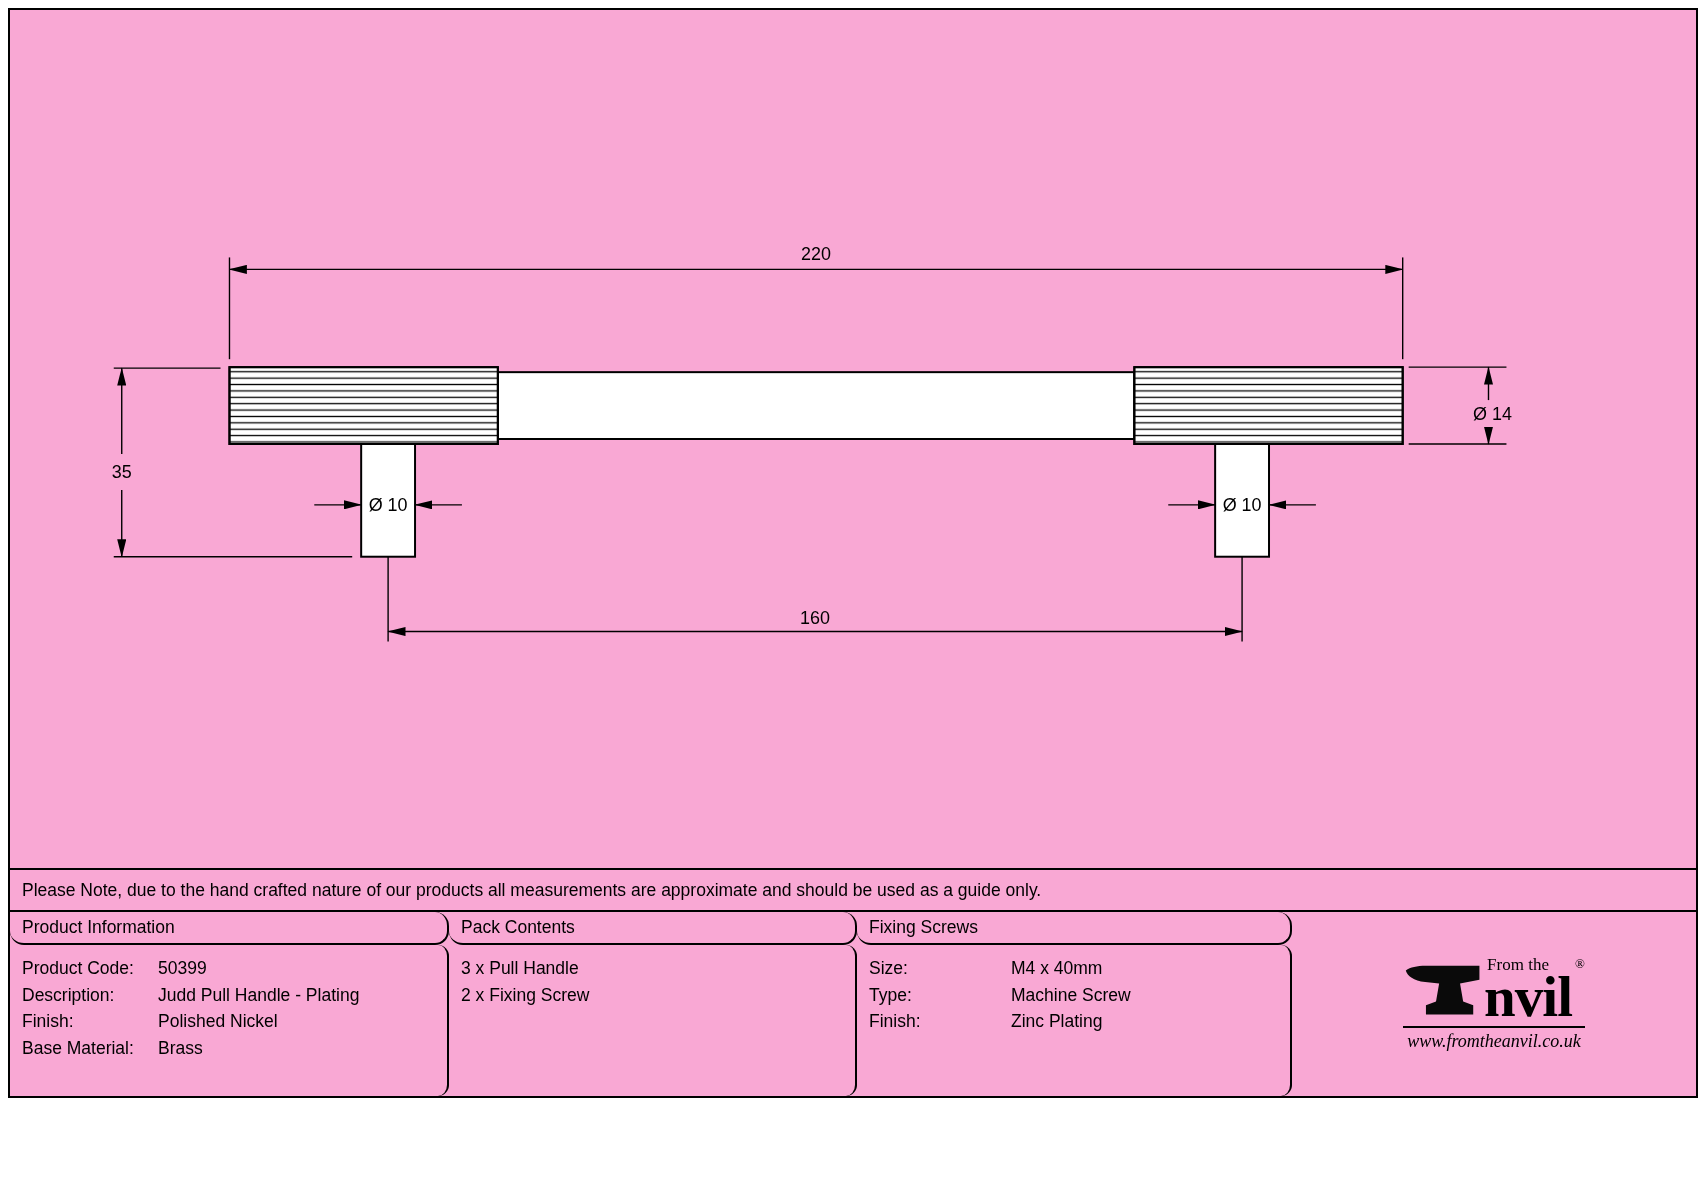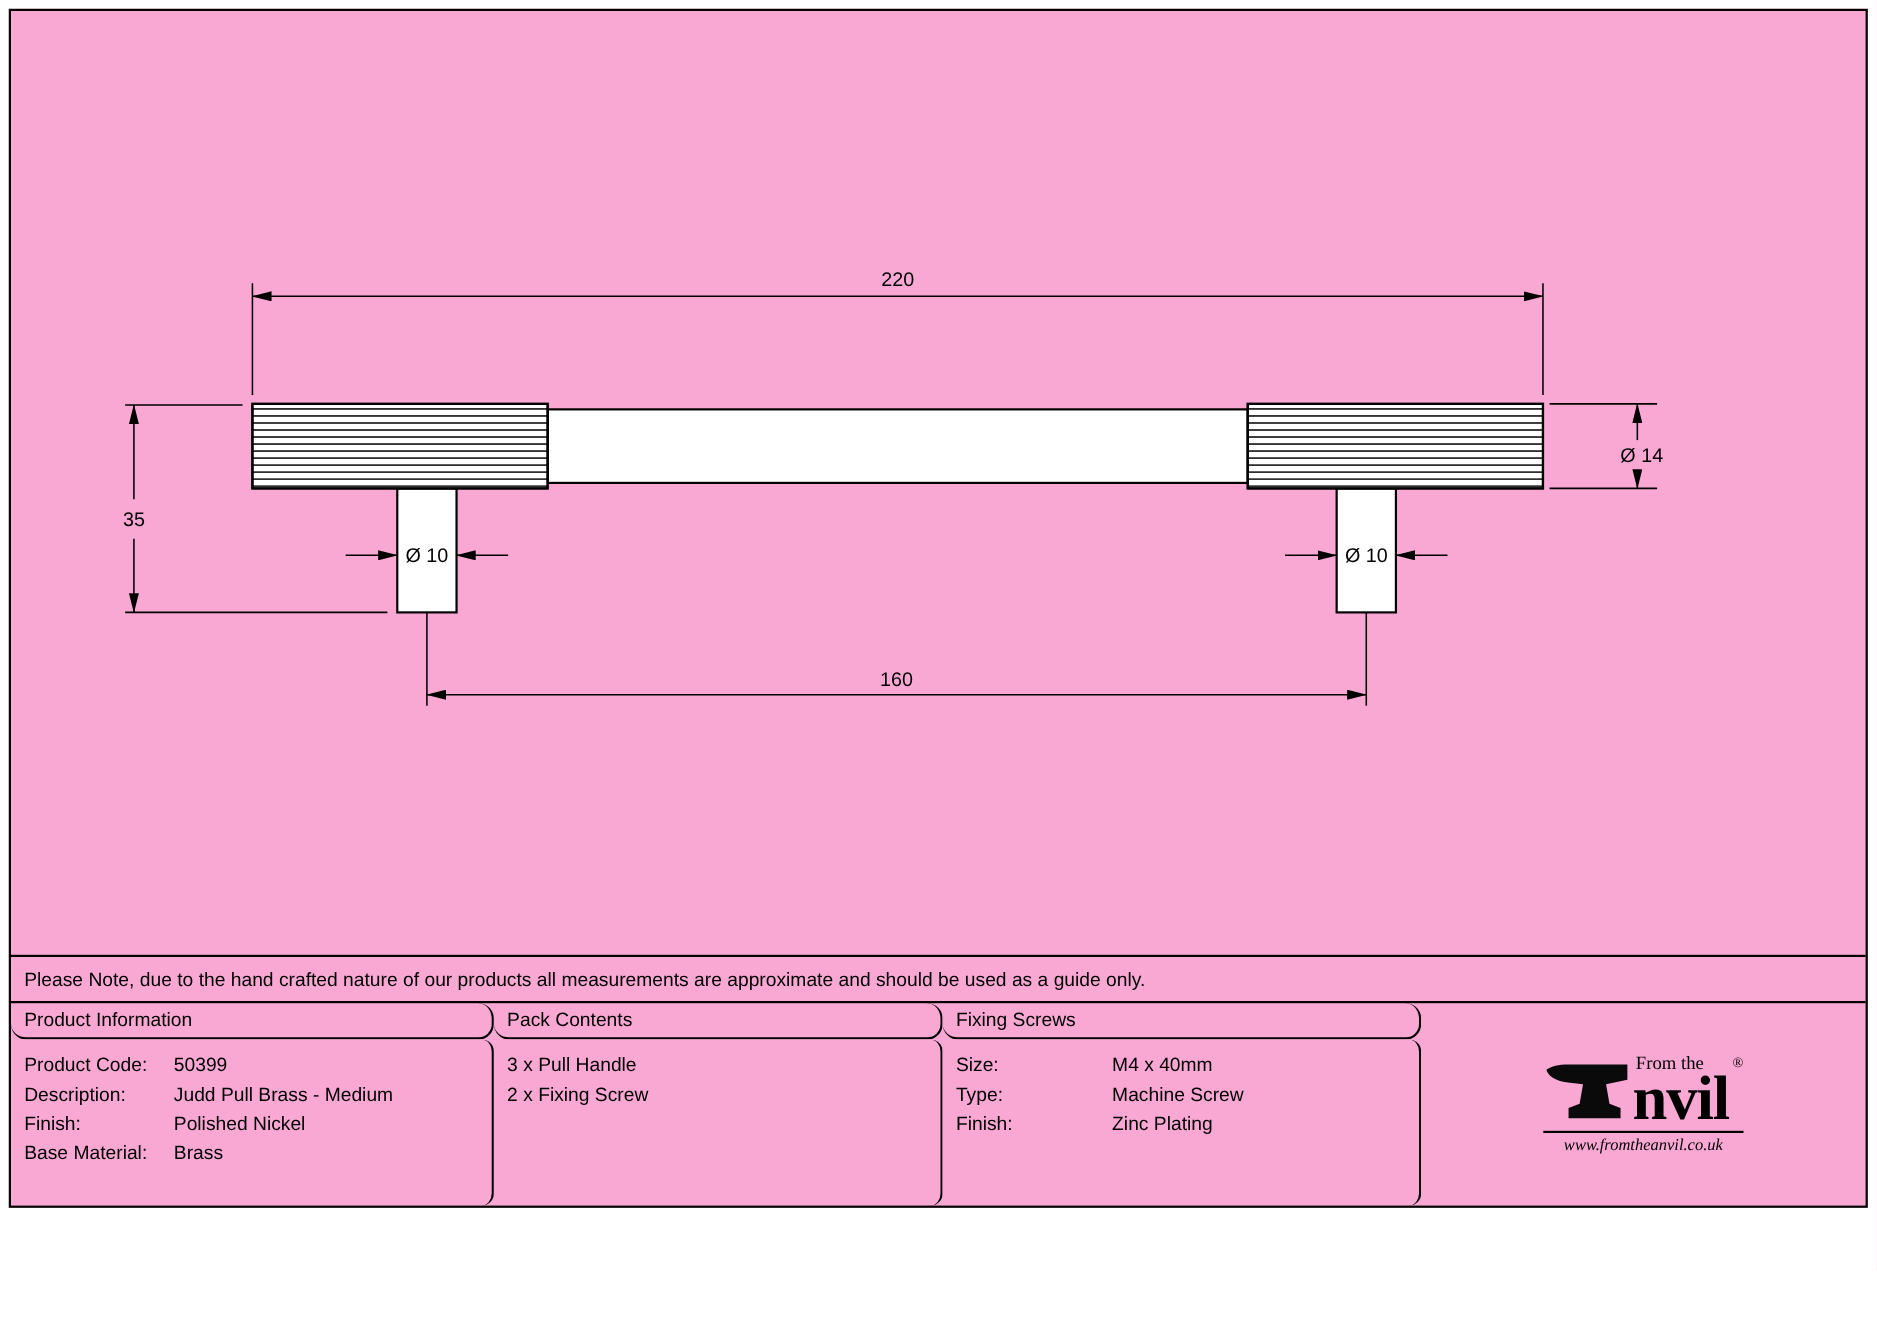--- a/index.html
+++ b/index.html
@@ -68,21 +68,21 @@
   }
   .logo-block { display: flex; flex-direction: column; align-items: center; }
   .logo-main { display: flex; align-items: flex-end; }
   .anvil-mark { width: 80px; height: 62px; flex: none; }
   .logo-stack { display: flex; flex-direction: column; margin-left: 1px; }
   .from-the { font-family: "Liberation Serif", serif; font-size: 17px; line-height: 1; margin-bottom: 2px; margin-left: 3px; }
   .nvil { font-family: "Liberation Serif", serif; font-weight: bold; font-size: 57px; line-height: 0.78; letter-spacing: -1px; }
   .reg { font-family: "Liberation Serif", serif; font-size: 13px; align-self: flex-start; margin-left: 3px; }
   .logo-web {
     font-family: "Liberation Serif", serif; font-style: italic;
-    font-size: 15px; width: 100%;
+    font-size: 18px; width: 100%;
     border-top: 2px solid #000; margin-top: 6px; padding-top: 3px;
     text-align: center;
   }
 </style>
 </head>
 <body>
 
 <div class="page">
   <div class="frame">
 
@@ -169,21 +169,21 @@
       <div class="cell hdr c2h">Pack Contents</div>
       <div class="cell hdr c3h">Fixing Screws</div>
 
       <div class="cell content c1c">
         <div class="kv">
           <span class="k">Product Code:</span>
           <span class="v">50399</span>
         </div>
         <div class="kv">
           <span class="k">Description:</span>
-          <span class="v">Judd Pull Brass - Medium</span>
+          <span class="v">Judd Pull Handle - Plating</span>
         </div>
         <div class="kv">
           <span class="k">Finish:</span>
           <span class="v">Polished Nickel</span>
         </div>
         <div class="kv">
           <span class="k">Base Material:</span>
           <span class="v">Brass</span>
         </div>
       </div>

